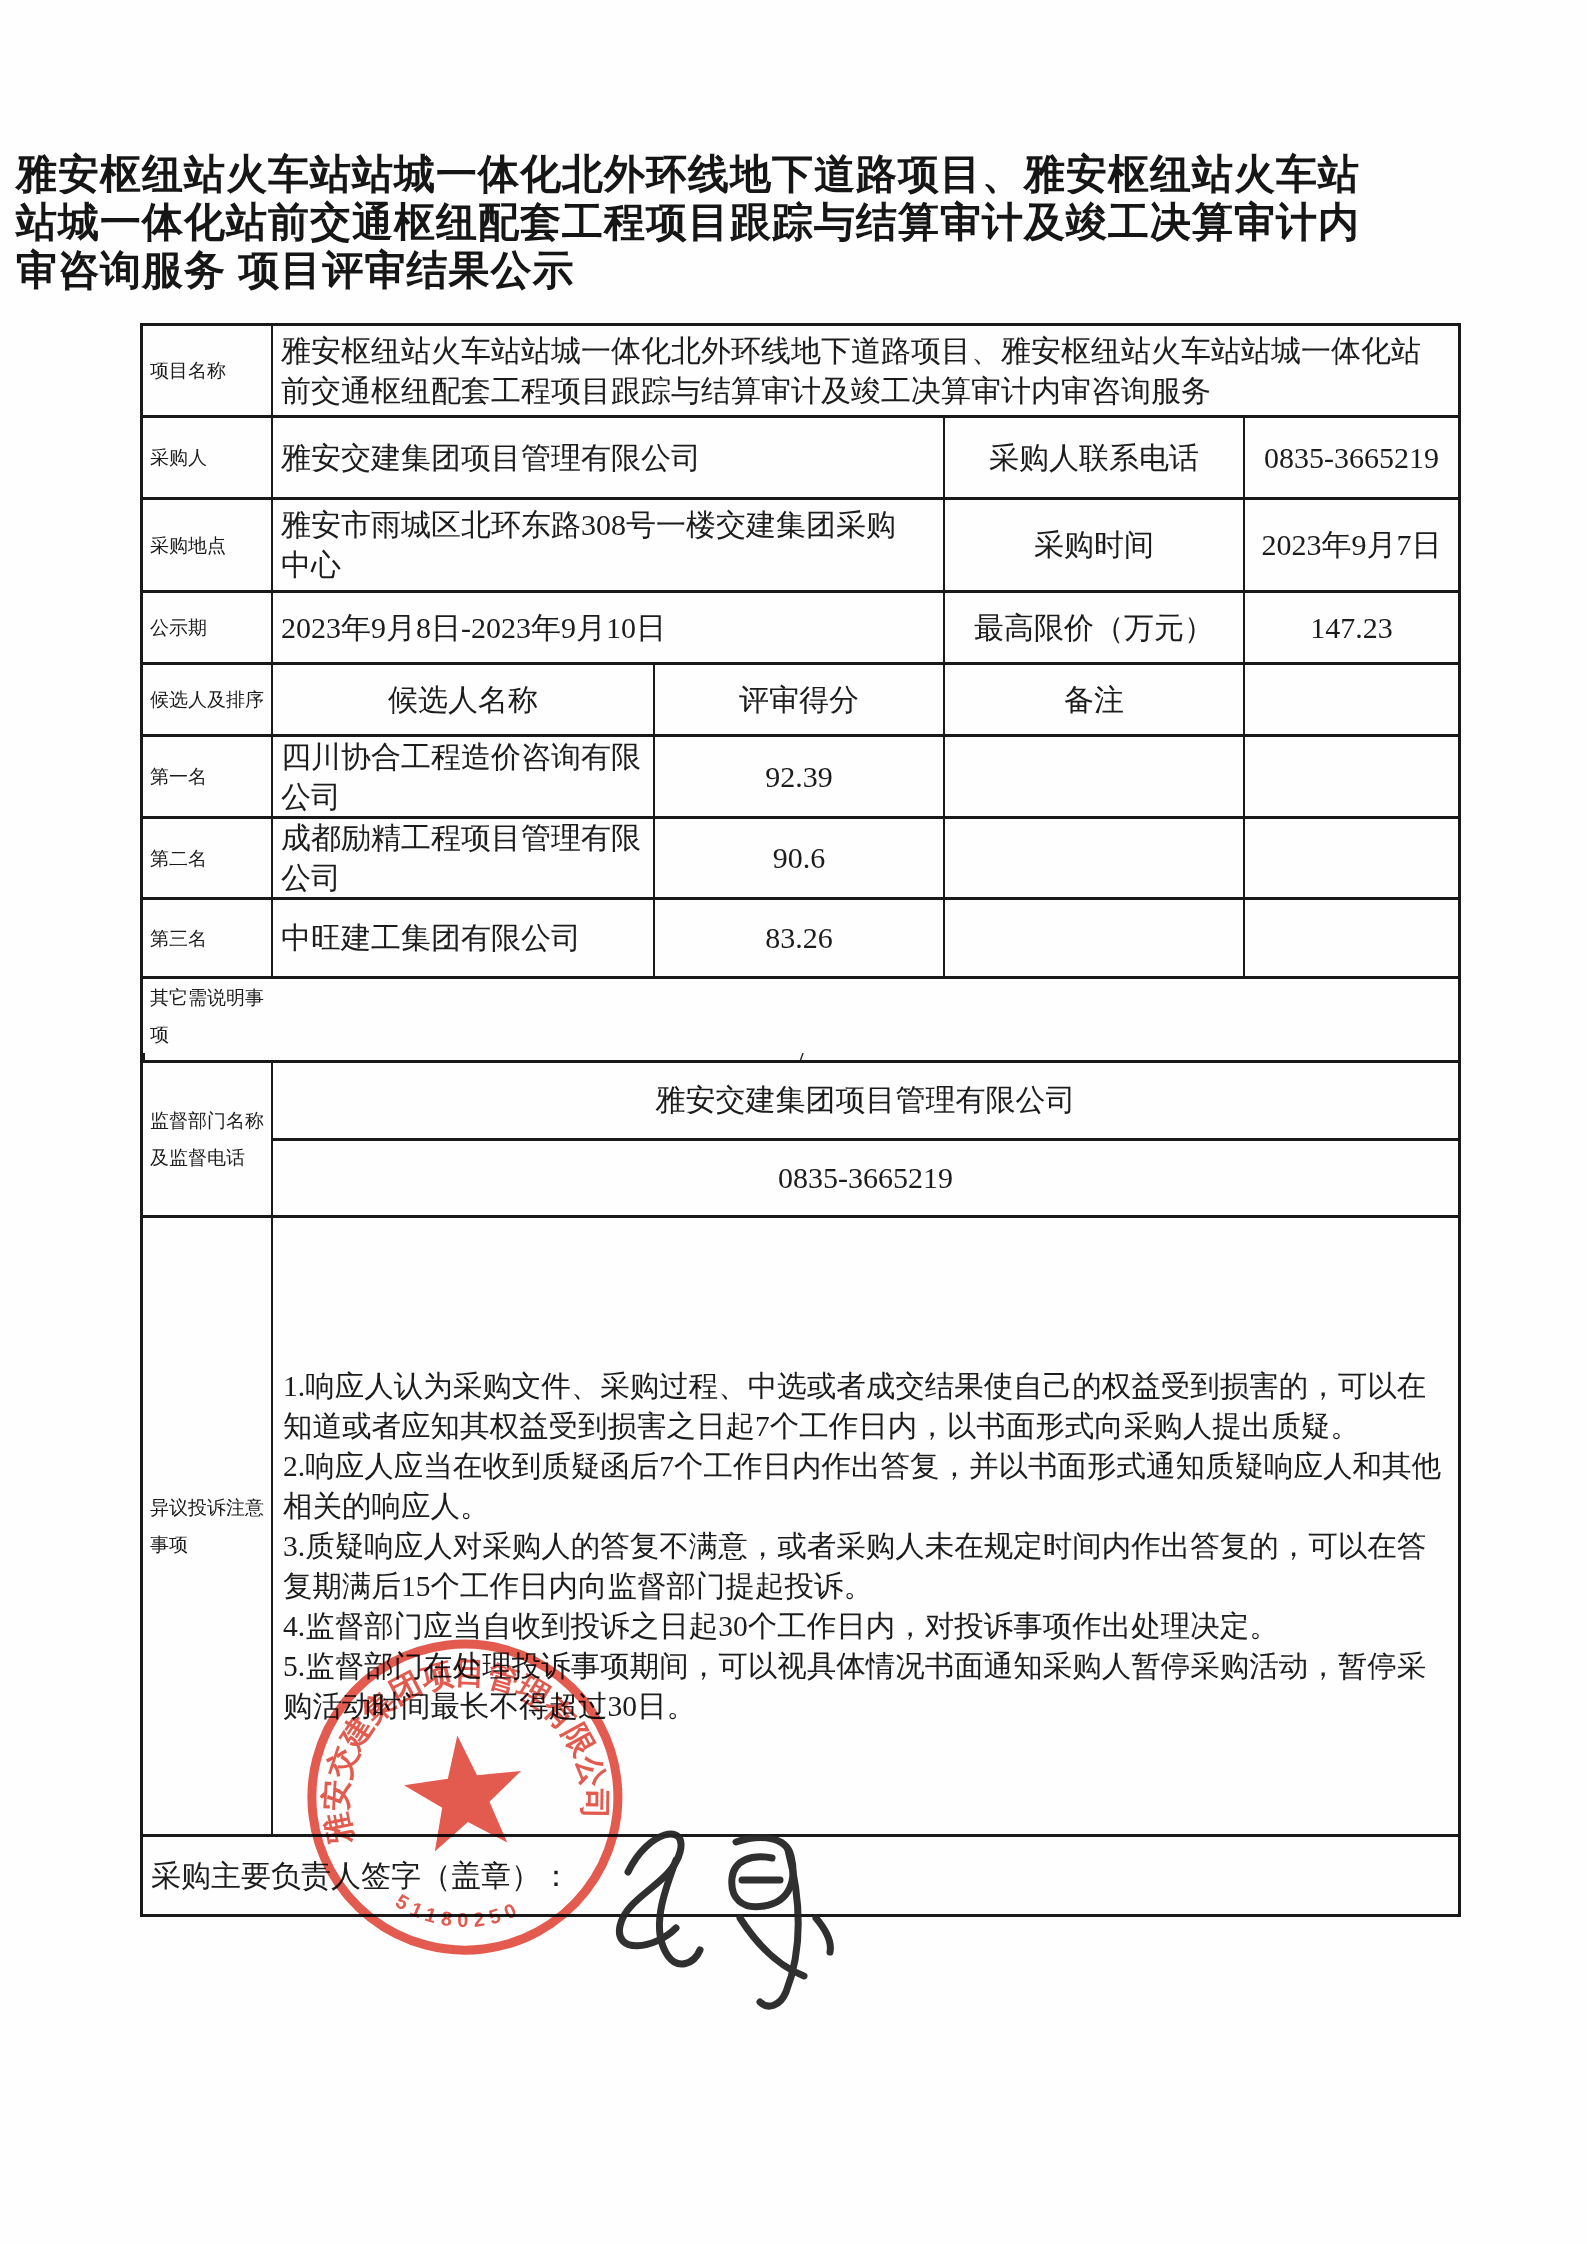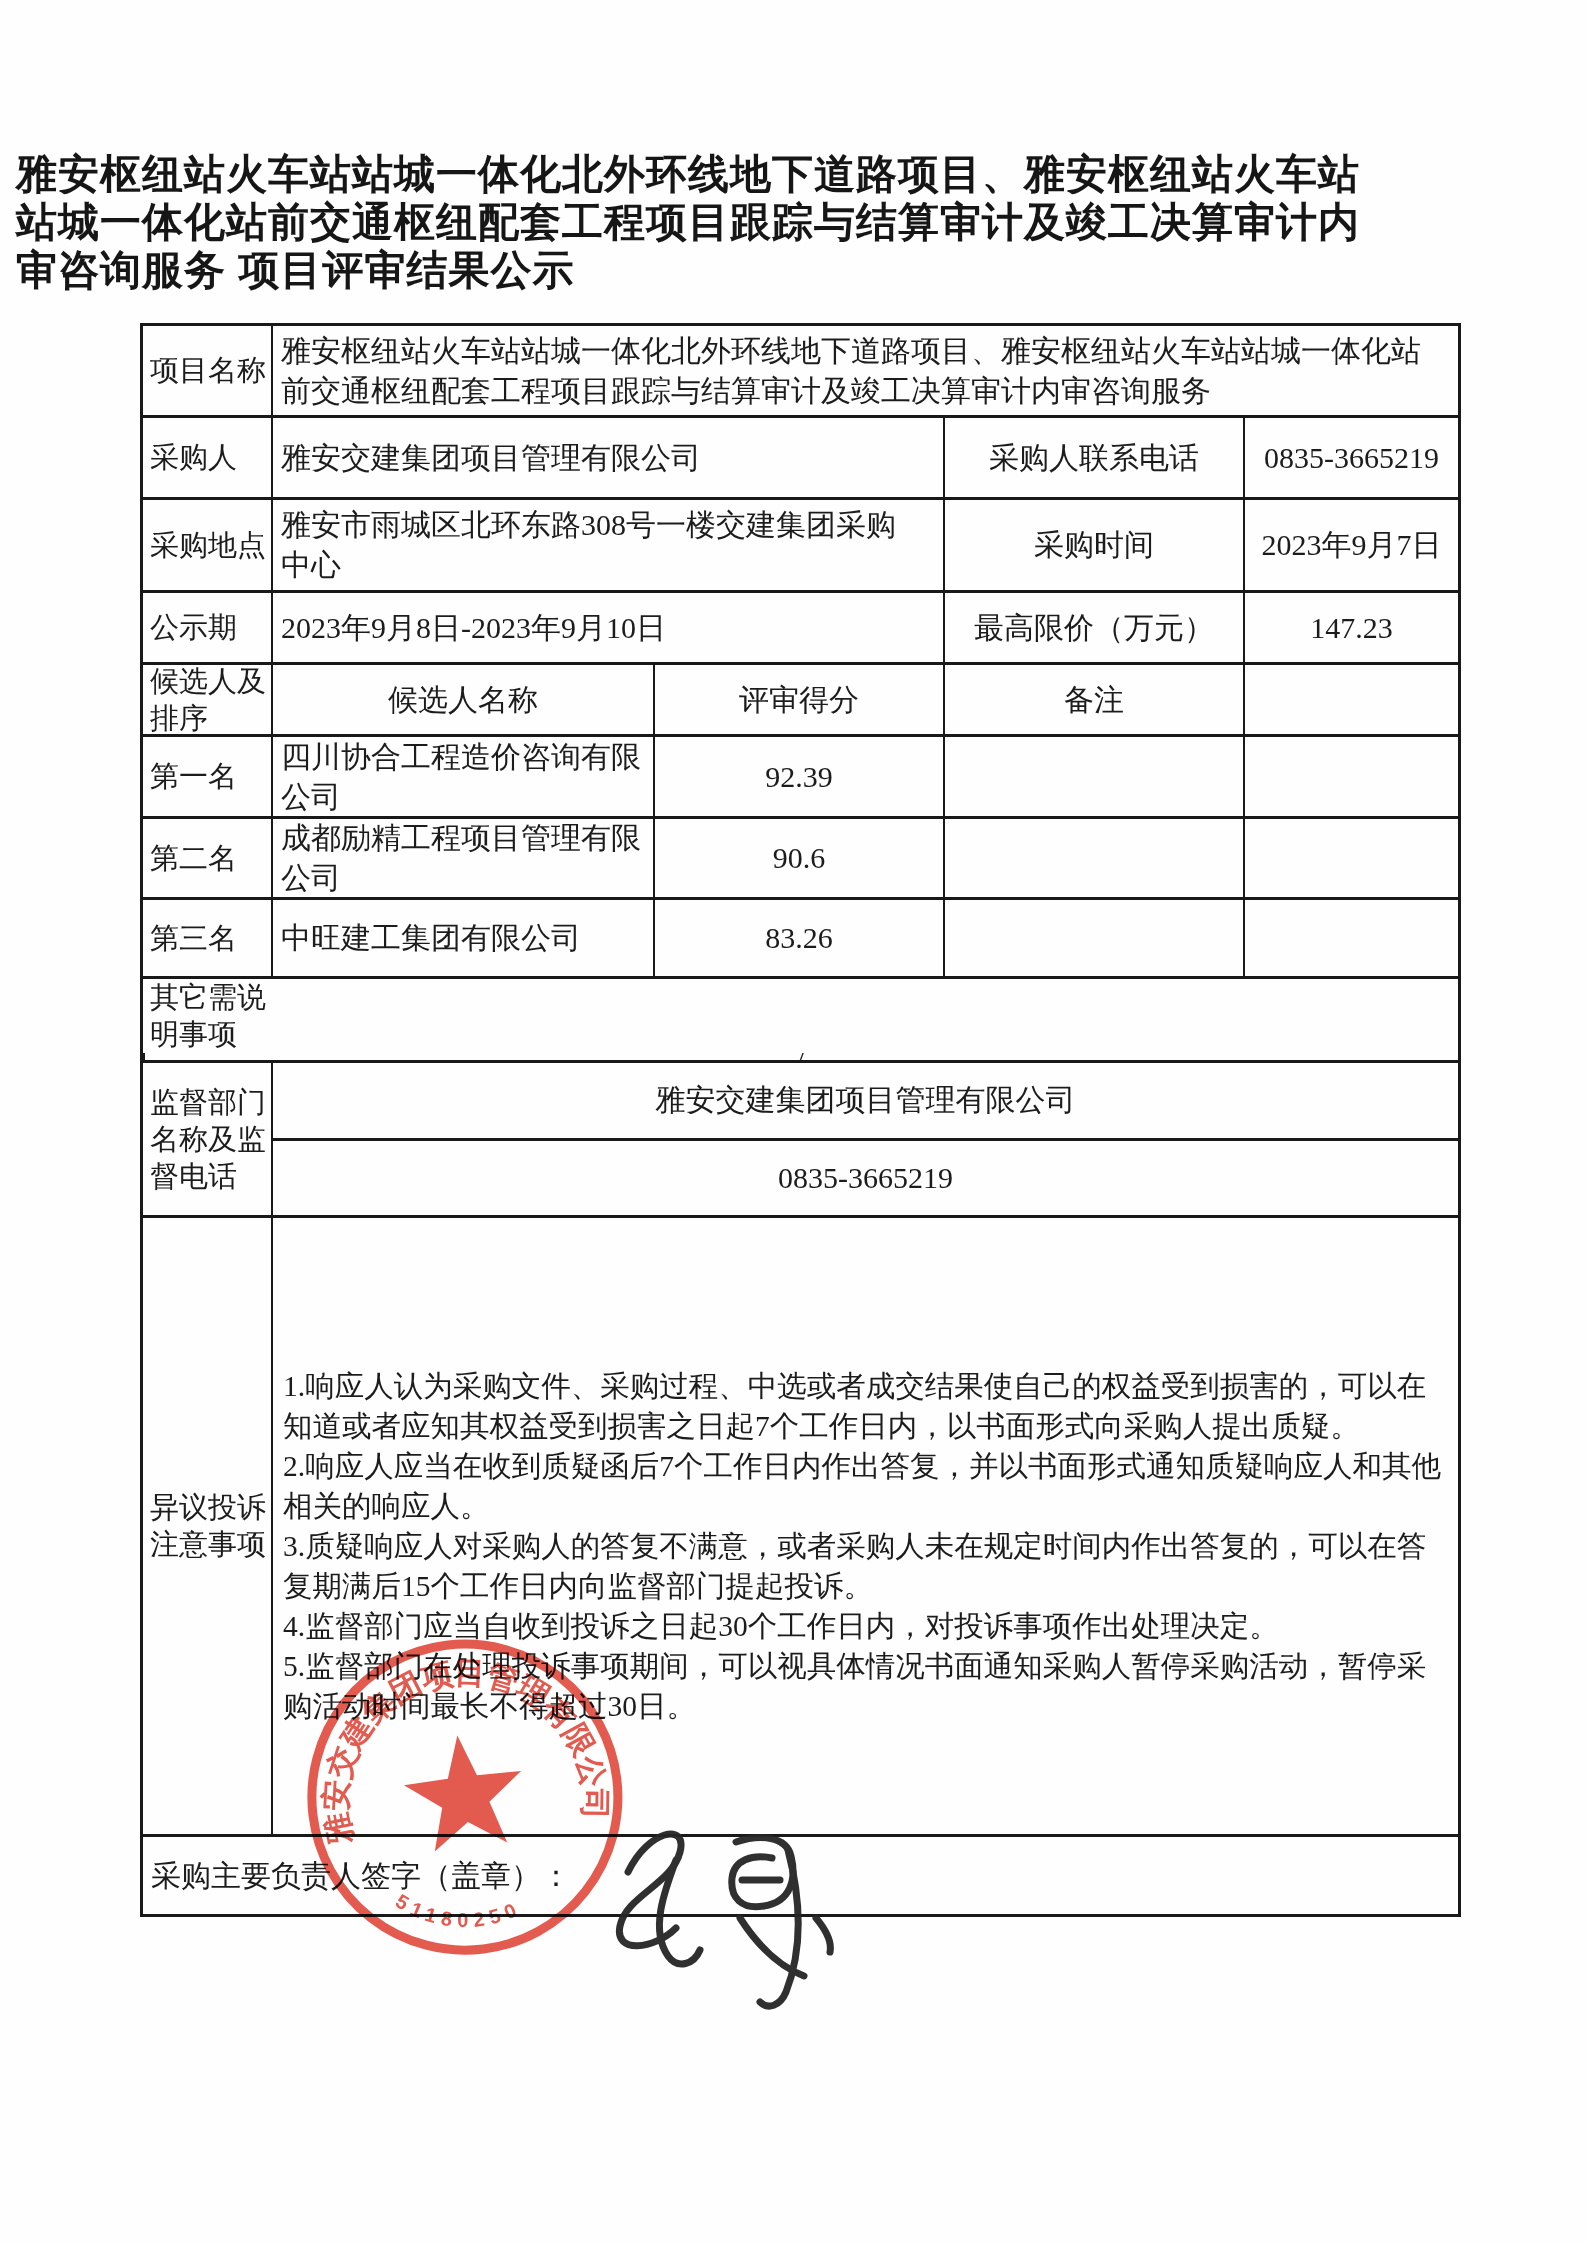--- a/index.html
+++ b/index.html
@@ -23,21 +23,21 @@
   }
   .tr{display:flex;border-top:3px solid #191919;box-sizing:border-box;}
   .tr:first-child{border-top:none;}
   .td{
     border-left:2px solid #191919;box-sizing:border-box;
     display:flex;align-items:center;
     font-size:30px;line-height:40px;padding:0 8px;
     overflow:hidden;
   }
   .td:first-child{border-left:none;}
-  .lab{width:128px;flex:none;font-size:29px;line-height:37px;padding:0 3px 0 7px;}
+  .lab{width:128px;flex:none;font-size:19px;line-height:37px;padding:0 3px 0 7px;}
   .w-main{width:672px;flex:none;}
   .w-c3{width:300px;flex:none;}
   .w-c4{flex:1;}
   .w-name{width:382px;flex:none;}
   .w-score{width:290px;flex:none;}
   .grow{flex:1;}
   .center{justify-content:center;text-align:center;padding:4px 4px;}
   .ctext{text-align:left;justify-content:center;}
   
   .h-r1{height:89px;}  .h-r2{height:82px;}  .h-r3{height:93px;}

